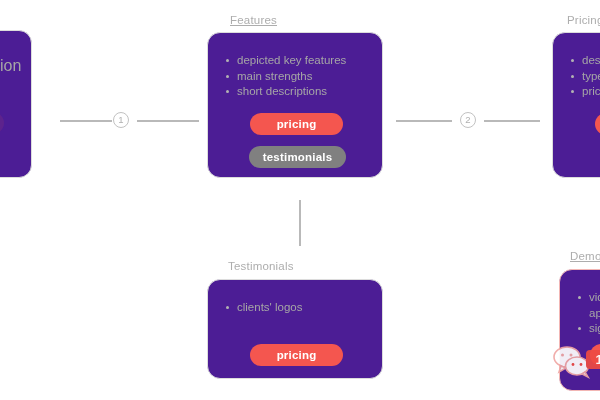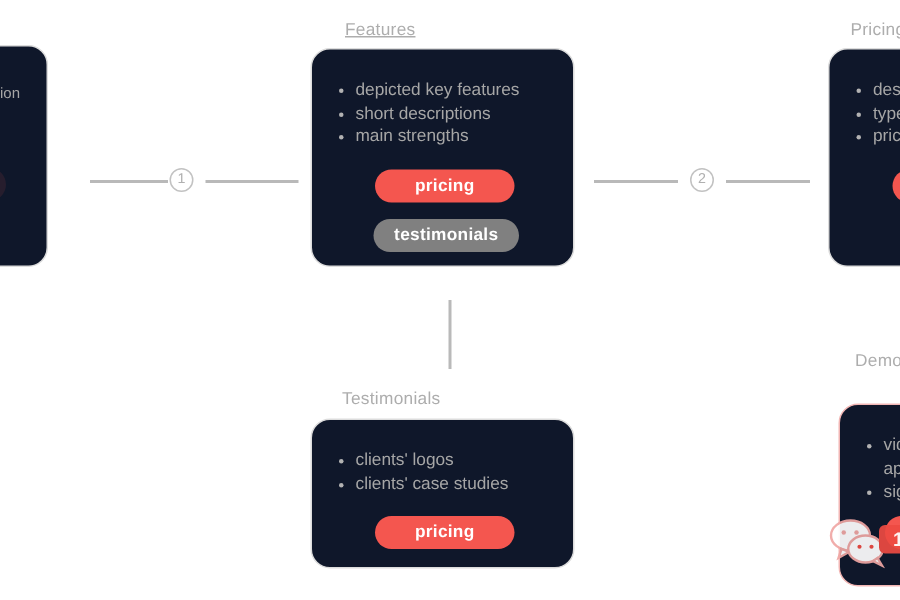--- a/index.html
+++ b/index.html
@@ -27,21 +27,21 @@
     font-size: 11.5px;
     color: #adadad;
     letter-spacing: 0.2px;
     white-space: nowrap;
   }
 
   
   .card {
     position: absolute;
     box-sizing: border-box;
-    background: #0f172a;
+    background: #4c1d95;
     border: 1.3px solid #dcdcdc;
     border-radius: 13px;
   }
   .card.pink {
     border-color: #f2b6b4;
   }
 
   .bullets {
     position: absolute;
     left: 18px;
@@ -109,21 +109,21 @@
     color: #b0b0b0;
     font-size: 9.5px;
     line-height: 13.5px;
     text-align: center;
     background: #ffffff;
   }
 
   
   .edge-text {
     position: absolute;
-    font-size: 10px;
+    font-size: 16px;
     color: #a6a6a6;
     white-space: nowrap;
   }
 
   
   #watermark {
     position: absolute;
     left: 552px;
     top: 345px;
     width: 60px;
@@ -157,22 +157,22 @@
   <div class="pill red" style="left:-52px; top:112px; width:56px; opacity:0.10;" data-name="card-description-pill"></div>
 
   <div class="hline" style="left:60px; top:120px; width:52px;" data-name="connector-1-line-left"></div>
   <div class="badge" style="left:113px; top:112px;" data-name="connector-1-badge">1</div>
   <div class="hline" style="left:137px; top:120px; width:62px;" data-name="connector-1-line-right"></div>
 
   <div class="card-title" style="left:230px; top:14px;text-decoration:underline;" data-name="card-features-title">Features</div>
   <div class="card" style="left:207px; top:32px; width:176px; height:146px;" data-name="card-features">
     <ul class="bullets" data-name="card-features-bullet-list">
       <li data-name="list-item">depicted key features</li>
+      <li data-name="list-item">main strengths</li>
       <li data-name="list-item">short descriptions</li>
-      <li data-name="list-item">main strengths</li>
     </ul>
     <div class="pill red" style="left:42px; top:80px; width:93px;" data-name="card-features-pricing-pill">pricing</div>
     <div class="pill gray" style="left:41px; top:113px; width:97px;" data-name="card-features-testimonials-pill">testimonials</div>
   </div>
 
   <div class="hline" style="left:396px; top:120px; width:56px;" data-name="connector-2-line-left"></div>
   <div class="badge" style="left:460px; top:112px;" data-name="connector-2-badge">2</div>
   <div class="hline" style="left:484px; top:120px; width:56px;" data-name="connector-2-line-right"></div>
 
   <div class="card-title" style="left:567px; top:14px;" data-name="card-pricing-title">Pricing</div>
@@ -184,26 +184,25 @@
     </ul>
     <div class="pill red" style="left:42px; top:80px; width:93px;" data-name="card-pricing-pricing-pill"></div>
   </div>
 
   <div class="vline" style="left:299px; top:200px; height:46px;" data-name="connector-vertical-line"></div>
 
   <div class="card-title" style="left:228px; top:260px;" data-name="card-testimonials-title">Testimonials</div>
   <div class="card" style="left:207px; top:279px; width:176px; height:100px;" data-name="card-testimonials">
     <ul class="bullets" data-name="card-testimonials-bullet-list">
       <li data-name="list-item">clients' logos</li>
-      <li data-name="list-item">clients' case studies</li>
     </ul>
     <div class="pill red" style="left:42px; top:64px; width:93px;" data-name="card-testimonials-pricing-pill">pricing</div>
   </div>
 
-  <div class="card-title" style="left:570px; top:235px;" data-name="card-demo-title">Demo</div>
+  <div class="card-title" style="left:570px; top:250px;text-decoration:underline;" data-name="card-demo-title">Demo</div>
   <div class="card pink" style="left:559px; top:269px; width:176px; height:122px;" data-name="card-demo">
     <ul class="bullets" data-name="card-demo-bullet-list">
       <li data-name="list-item">video</li>
       <li style="list-style:none; padding-left:11px;" data-name="list-item-continuation">appli</li>
       <li data-name="list-item">sign</li>
     </ul>
     <div class="pill red" style="left:30px; top:74px; width:93px;" data-name="card-demo-pricing-pill"></div>
   </div>
 
   <style>

